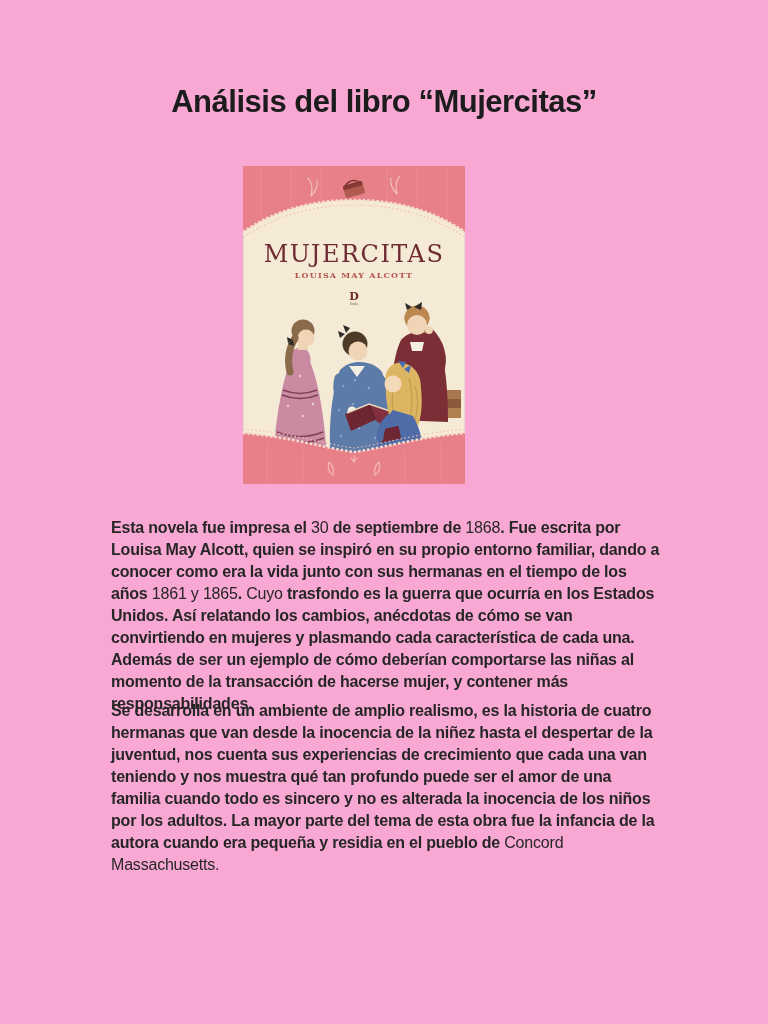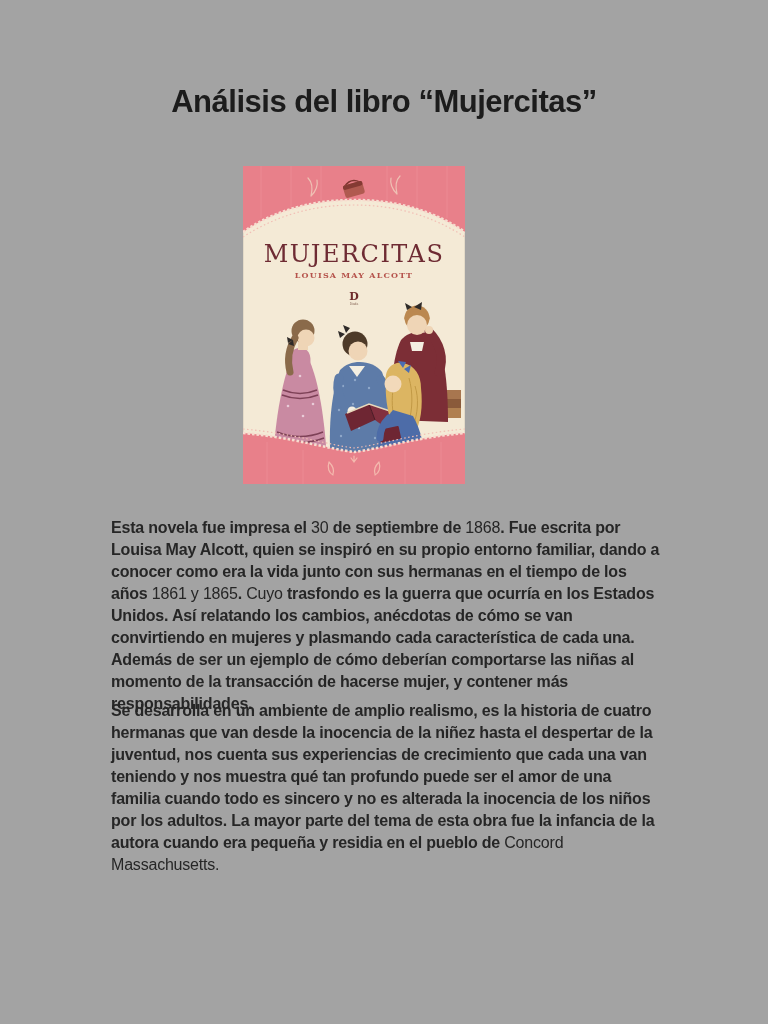--- a/index.html
+++ b/index.html
@@ -1,19 +1,19 @@
 <!DOCTYPE html>
 <html><head>
 <meta charset="utf-8">
 <style>
   html,body{margin:0;padding:0;background:#ffffff;}
   .page{
     position:relative;
     width:768px;height:1024px;
-    background:#a3a3a3;
+    background:#f9a8d4;
     font-family:"Liberation Sans",sans-serif;
     color:#262626;
     overflow:hidden;
   }
   .doc-title{
     position:absolute;top:84px;left:0;width:768px;
     text-align:center;
     font-size:31px;font-weight:700;letter-spacing:-0.5px;
     color:#1c1c1c;margin:0;
   }

